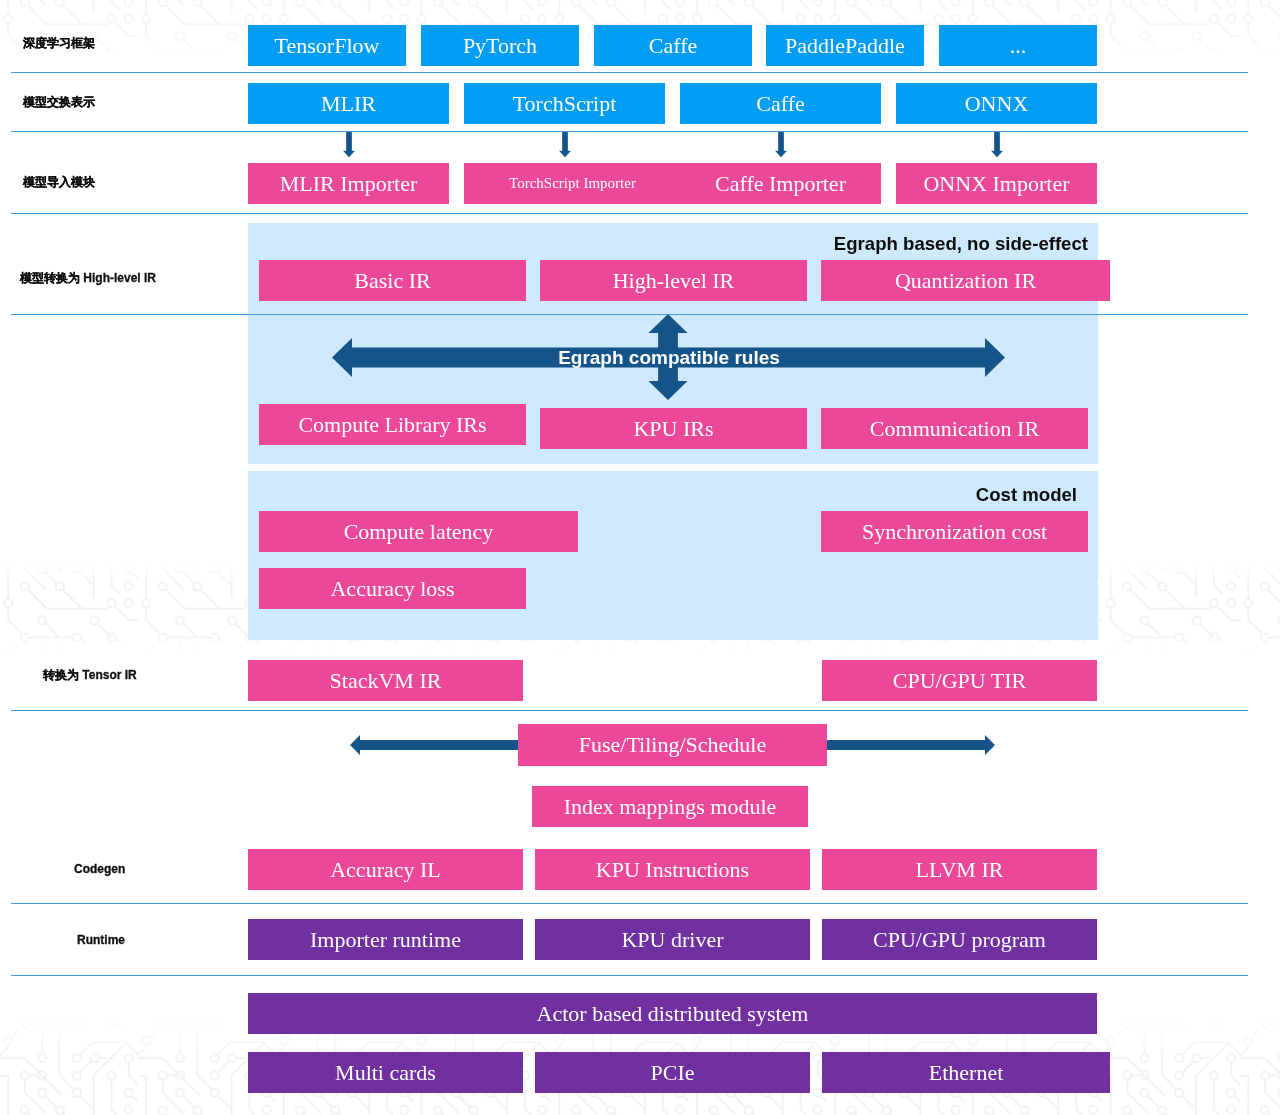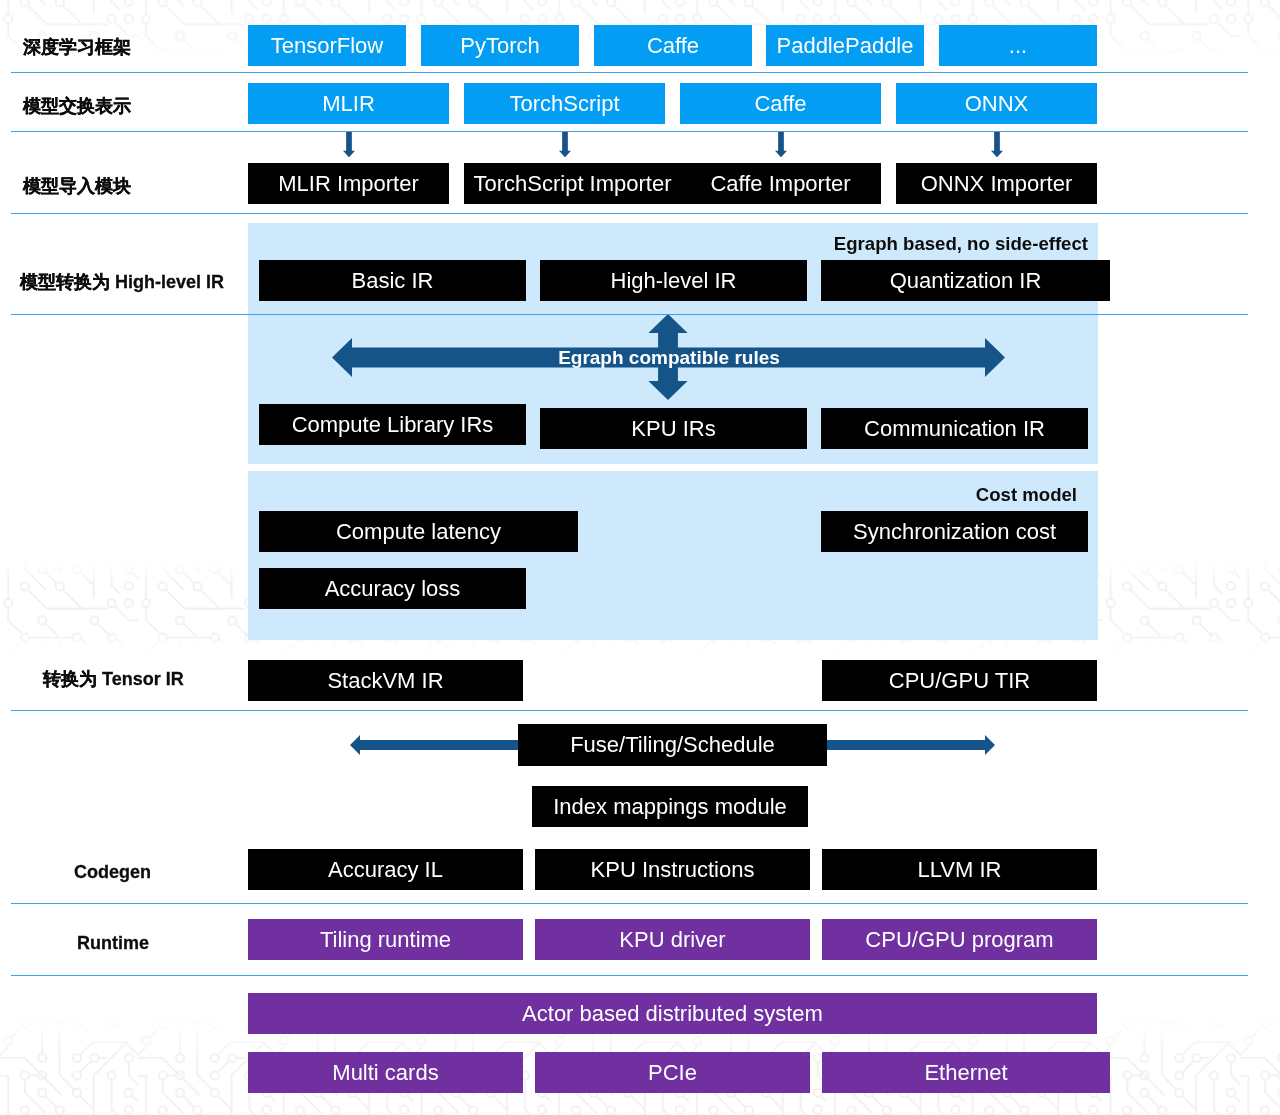--- a/index.html
+++ b/index.html
@@ -7,28 +7,28 @@
   body{
     width:1280px;height:1115px;overflow:hidden;background:#ffffff;
     font-family:"Liberation Sans",sans-serif;
     -webkit-font-smoothing:antialiased;
   }
   #stage{position:relative;width:1280px;height:1115px;}
   #bgpattern{position:absolute;left:0;top:0;width:1280px;height:1115px;z-index:0;pointer-events:none;}
   #content{position:relative;z-index:2;width:1280px;height:1115px;}
   .abs{position:absolute;}
   .rule{position:absolute;height:0;border-top:1.6px solid #3fa0e8;left:11px;width:1237px;z-index:5;}
-  .rowlabel{position:absolute;font-weight:700;color:#0d0d0d;font-size:18px;
+  .rowlabel{position:absolute;font-weight:700;color:#0d0d0d;font-size:12px;
             font-family:"Liberation Sans",sans-serif;white-space:nowrap;
             -webkit-text-stroke:0.28px #0d0d0d;}
   .box{position:absolute;display:flex;align-items:center;justify-content:center;
-       color:#ffffff;font-size:22px;font-family:Liberation Sans, sans-serif;
+       color:#ffffff;font-size:22px;font-family:Liberation Serif, serif;
        line-height:1;white-space:nowrap;}
   .blue{background:#039ef4;}
-  .navy{background:#000000;}
+  .navy{background:#ec4899;}
   .purple{background:#7030a0;}
   .panel{position:absolute;background:#cde9fb;}
   .panel-cap{position:absolute;font-weight:700;font-size:18.6px;color:#0d0d0d;white-space:nowrap;}
 </style>
 </head>
 <body>
 
 <div id="stage">
   <svg id="bgpattern" viewBox="0 0 1280 1115">
     <defs>
@@ -161,21 +161,21 @@
     <path d="M3.15 0 H8.85 V19.8 H12 L6 26.3 L0 19.8 H3.15 Z" fill="#155489"></path>
   </svg>
   <svg class="abs" style="left:774.6px;top:131px;width:12px;height:26.3px" viewBox="0 0 12 26.3">
     <path d="M3.15 0 H8.85 V19.8 H12 L6 26.3 L0 19.8 H3.15 Z" fill="#155489"></path>
   </svg>
   <svg class="abs" style="left:990.6px;top:131px;width:12px;height:26.3px" viewBox="0 0 12 26.3">
     <path d="M3.15 0 H8.85 V19.8 H12 L6 26.3 L0 19.8 H3.15 Z" fill="#155489"></path>
   </svg>
 
   <div class="box navy" style="left:248px;top:163px;width:201px;height:41px">MLIR Importer</div>
-  <div class="box navy" style="left:464px;top:163px;width:217px;height:41px;font-size:22px">TorchScript Importer</div>
+  <div class="box navy" style="left:464px;top:163px;width:217px;height:41px;font-size:15px">TorchScript Importer</div>
   <div class="box navy" style="left:680px;top:163px;width:201px;height:41px">Caffe Importer</div>
   <div class="box navy" style="left:896px;top:163px;width:201px;height:41px">ONNX Importer</div>
 
   <div class="panel" style="left:248px;top:223px;width:850px;height:241px"></div>
   <div class="panel-cap" style="left:0;top:233px;width:1088px;text-align:right">Egraph based, no side-effect</div>
   <div class="box navy" style="left:259px;top:260px;width:267px;height:41px">Basic IR</div>
   <div class="box navy" style="left:540px;top:260px;width:267px;height:41px">High-level IR</div>
   <div class="box navy" style="left:821px;top:260px;width:289px;height:41px">Quantization IR</div>
 
   <svg class="abs" style="left:648px;top:314px;width:40px;height:86px" viewBox="0 0 40 86">
@@ -204,21 +204,21 @@
   <svg class="abs" style="left:350px;top:735px;width:645px;height:20px" viewBox="0 0 645 20">
     <path d="M0 10 L10 0 V5 H635 V0 L645 10 L635 20 V15 H10 V20 Z" fill="#155489"></path>
   </svg>
   <div class="box navy" style="left:518px;top:724px;width:309px;height:42px">Fuse/Tiling/Schedule</div>
   <div class="box navy" style="left:532px;top:786px;width:276px;height:41px">Index mappings module</div>
 
   <div class="box navy" style="left:248px;top:849px;width:275px;height:41px">Accuracy IL</div>
   <div class="box navy" style="left:535px;top:849px;width:275px;height:41px">KPU Instructions</div>
   <div class="box navy" style="left:822px;top:849px;width:275px;height:41px">LLVM IR</div>
 
-  <div class="box purple" style="left:248px;top:919px;width:275px;height:41px">Tiling runtime</div>
+  <div class="box purple" style="left:248px;top:919px;width:275px;height:41px">Importer runtime</div>
   <div class="box purple" style="left:535px;top:919px;width:275px;height:41px">KPU driver</div>
   <div class="box purple" style="left:822px;top:919px;width:275px;height:41px">CPU/GPU program</div>
 
   <div class="box purple" style="left:248px;top:993px;width:849px;height:41px">Actor based distributed system</div>
   <div class="box purple" style="left:248px;top:1052px;width:275px;height:41px">Multi cards</div>
   <div class="box purple" style="left:535px;top:1052px;width:275px;height:41px">PCIe</div>
   <div class="box purple" style="left:822px;top:1052px;width:288px;height:41px">Ethernet</div>
 
   </div>
 </div>

